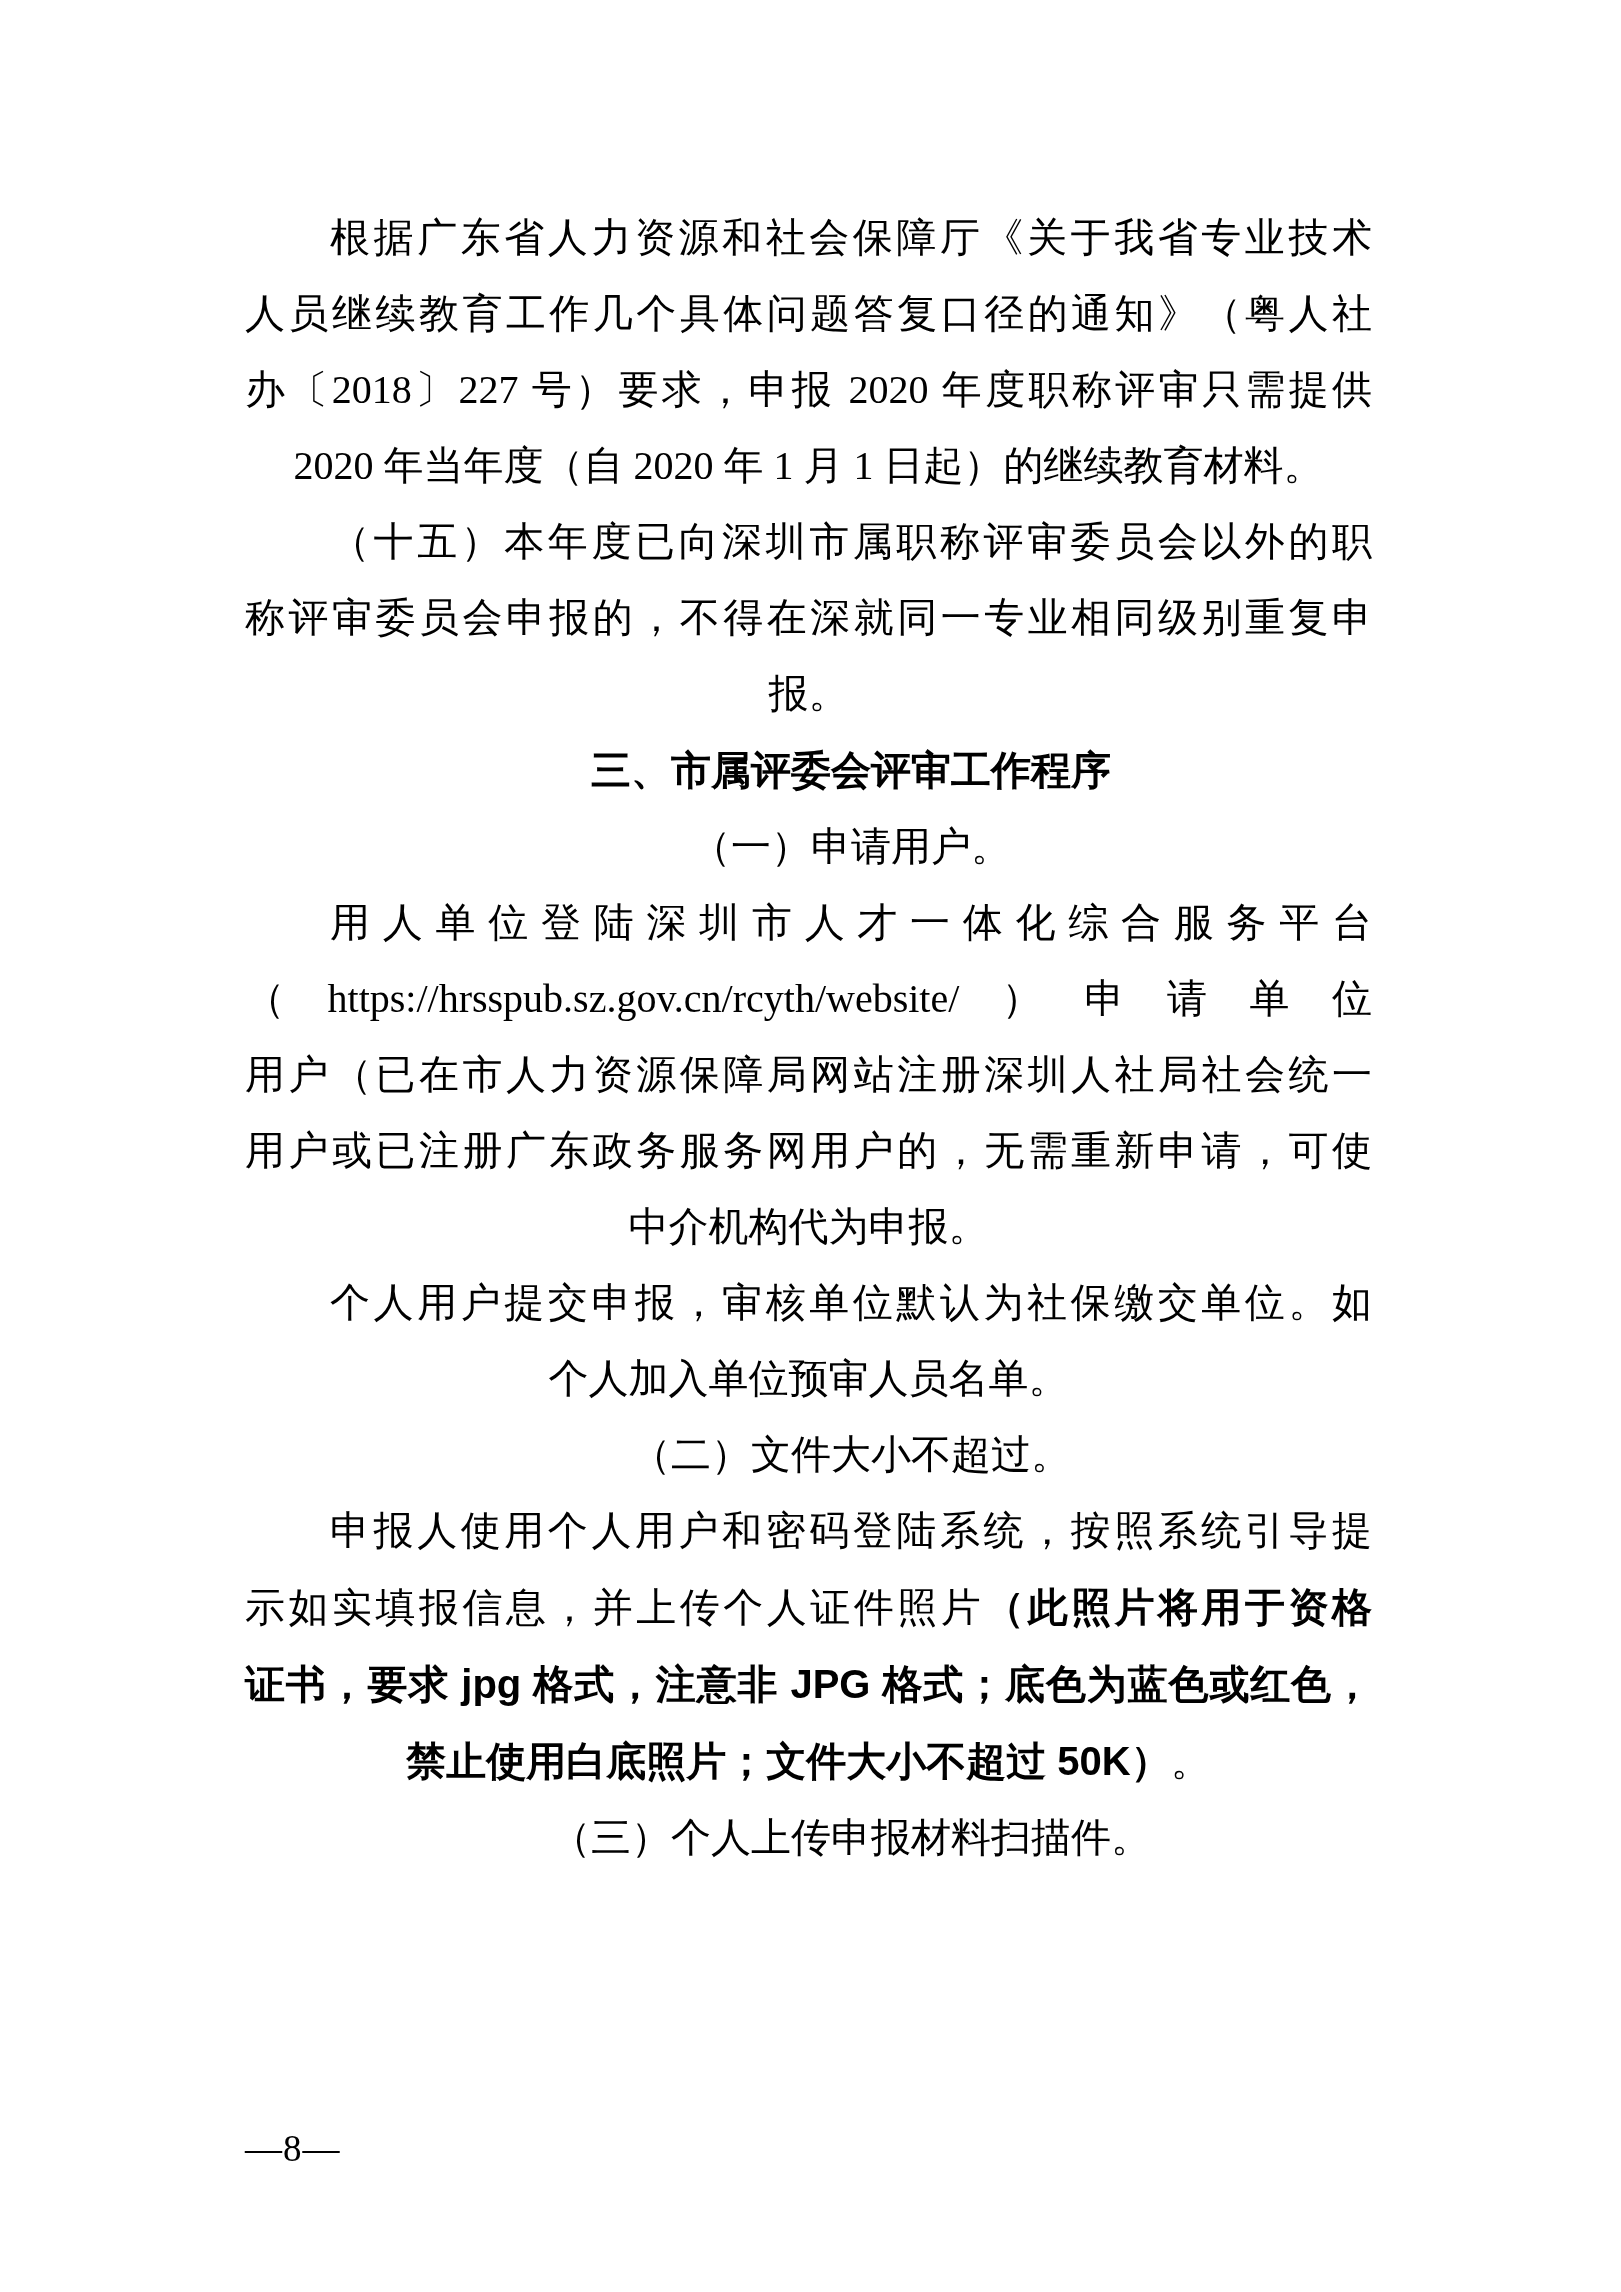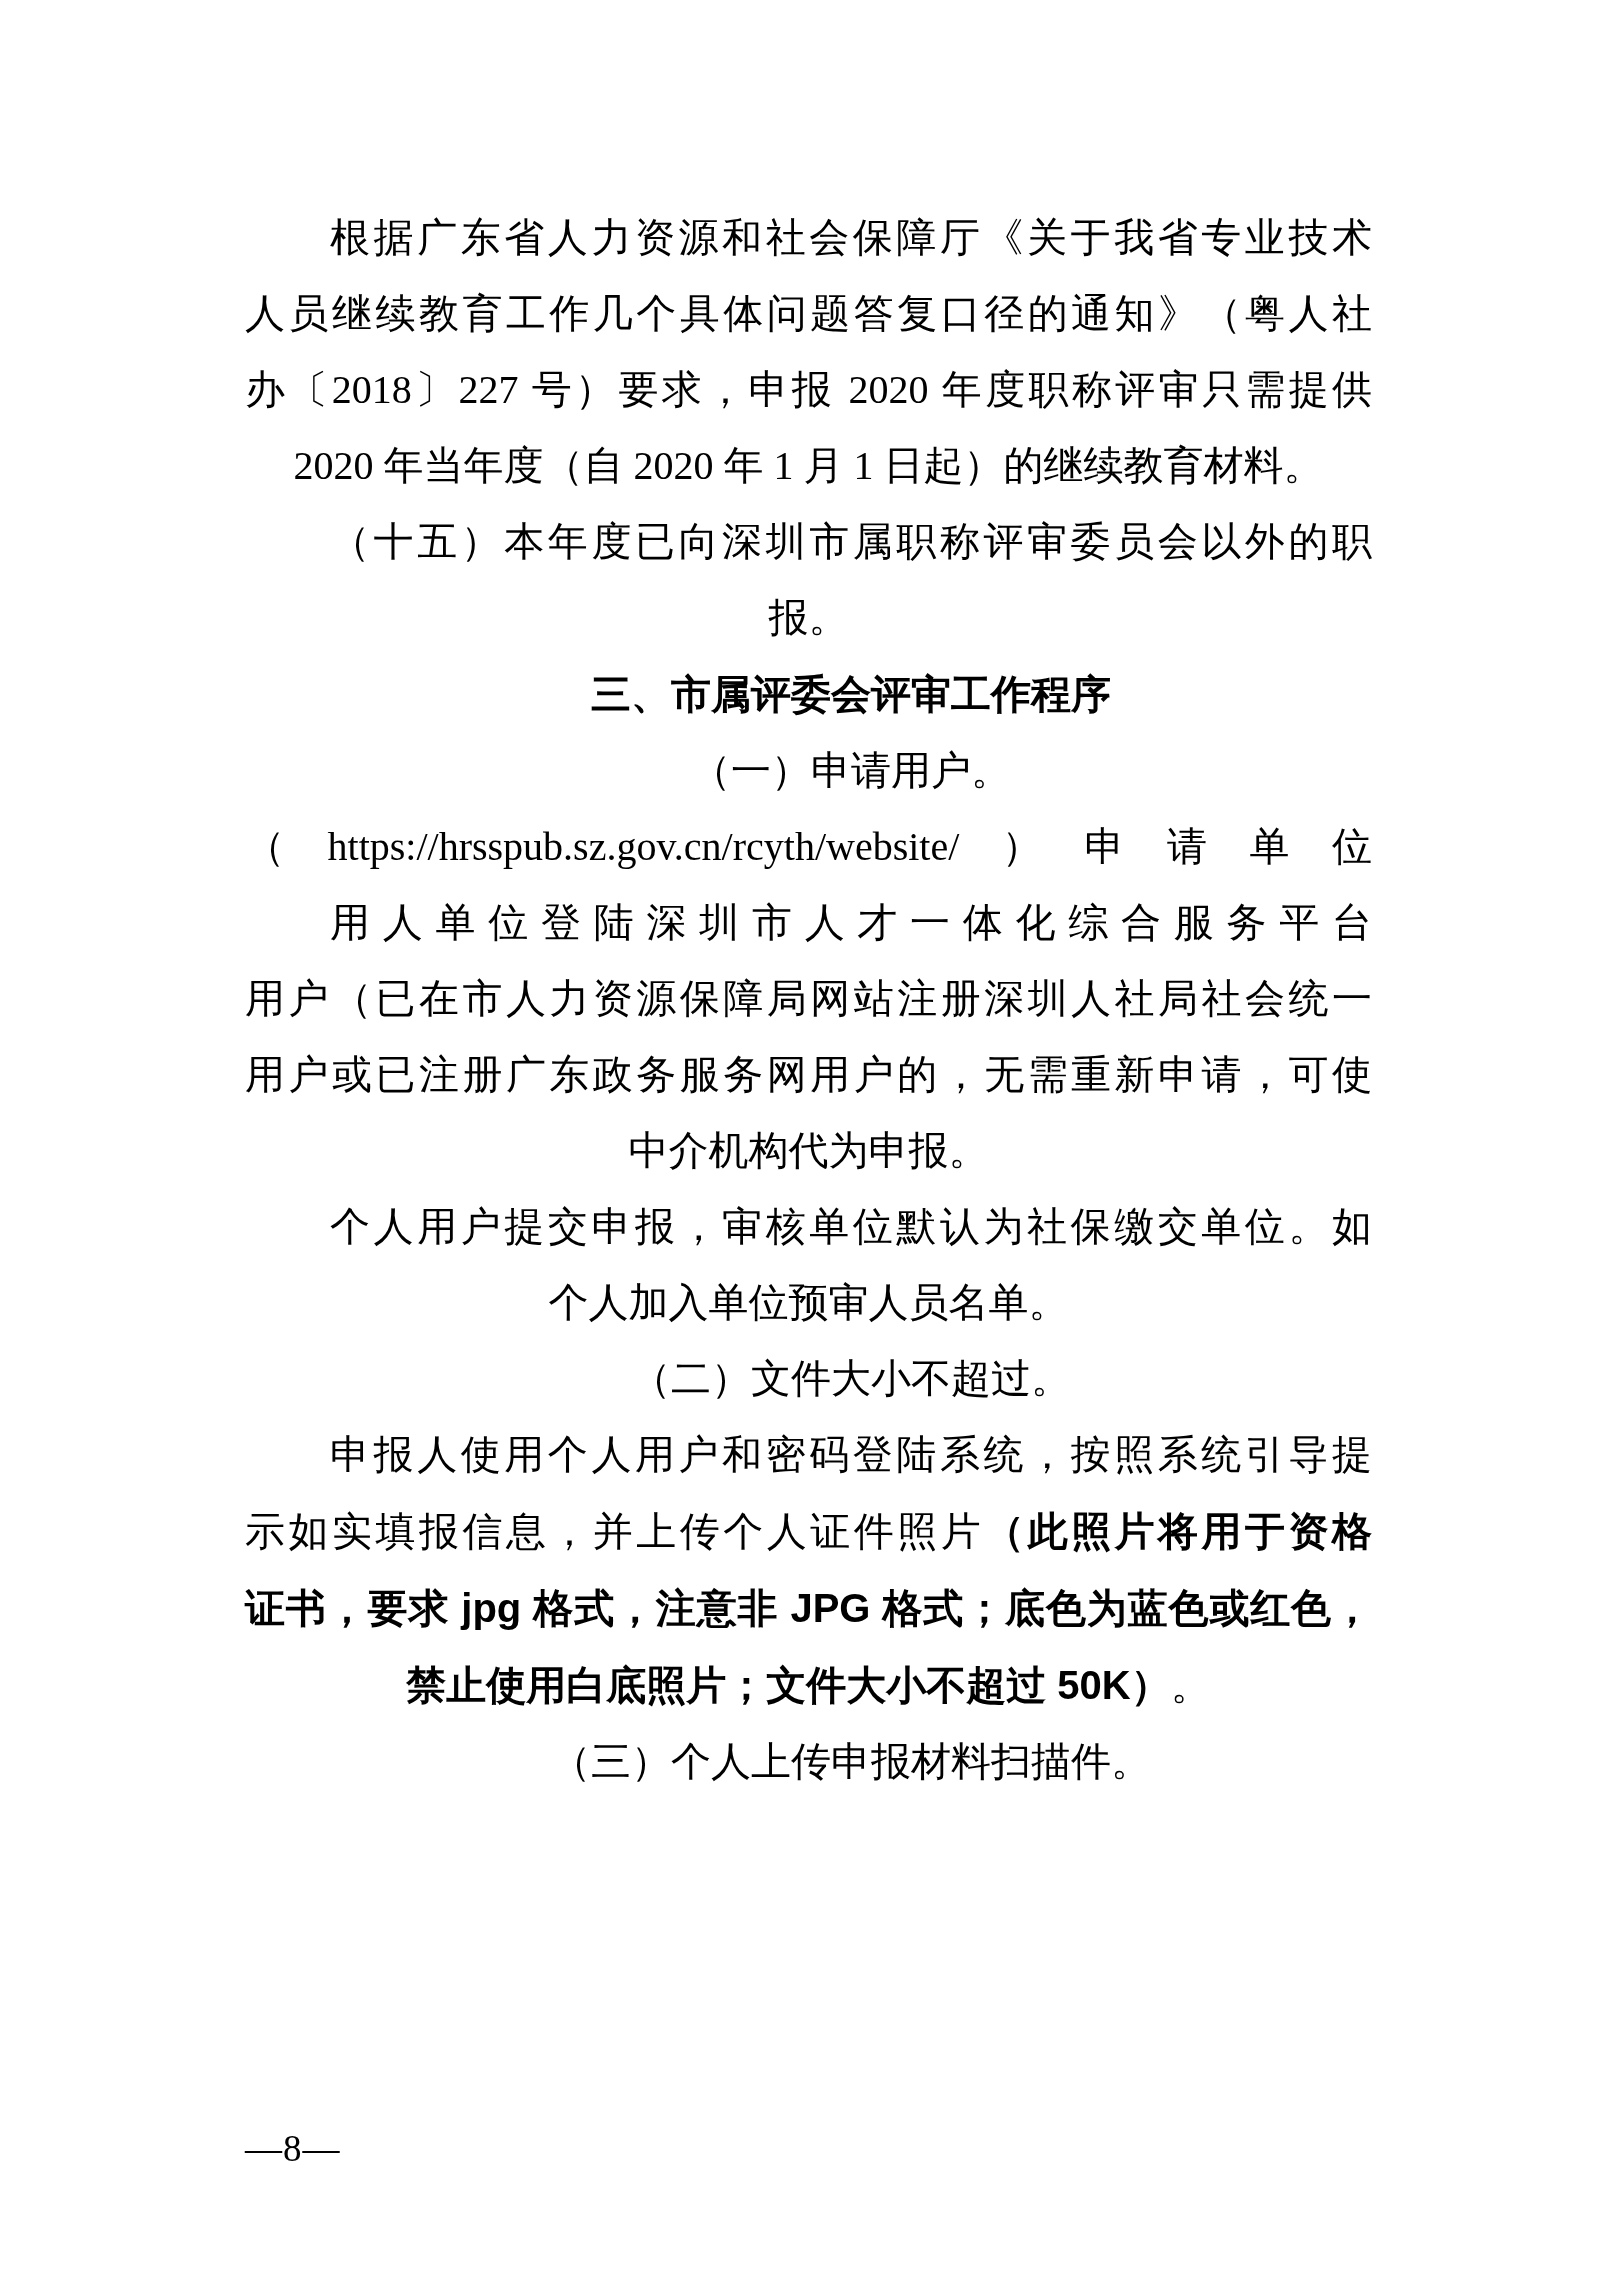--- a/index.html
+++ b/index.html
@@ -56,25 +56,26 @@
 </head>
 <body>
 
 <div class="page">
   <div class="doc">
       <div class="line indent just"><span>根据广东省人力资源和社会保障厅《关于我省专业技术</span></div>
       <div class="line just"><span>人员继续教育工作几个具体问题答复口径的通知》（粤人社</span></div>
       <div class="line just"><span>办〔2018〕227 号）要求，申报 2020 年度职称评审只需提供</span></div>
       <div class="line"><span>2020 年当年度（自 2020 年 1 月 1 日起）的继续教育材料。</span></div>
       <div class="line indent just"><span>（十五）本年度已向深圳市属职称评审委员会以外的职</span></div>
+      <div class="line just"><span>称评审委员会申报的，不得在深就同一专业相同级别重复申</span></div>
       <div class="line"><span>报。</span></div>
       <div class="line indent"><span class="seg-b">三、市属评委会评审工作程序</span></div>
       <div class="line indent"><span>（一）申请用户。</span></div>
+      <div class="line indent just"><span>用人单位登陆深圳市人才一体化综合服务平台</span></div>
       <div class="line just"><span>（https://hrsspub.sz.gov.cn/rcyth/website/）申请单位</span></div>
-      <div class="line indent just"><span>用人单位登陆深圳市人才一体化综合服务平台</span></div>
       <div class="line just"><span>用户（已在市人力资源保障局网站注册深圳人社局社会统一</span></div>
       <div class="line just"><span>用户或已注册广东政务服务网用户的，无需重新申请，可使</span></div>
       <div class="line"><span>中介机构代为申报。</span></div>
       <div class="line indent just"><span>个人用户提交申报，审核单位默认为社保缴交单位。如</span></div>
       <div class="line"><span>个人加入单位预审人员名单。</span></div>
       <div class="line indent"><span>（二）文件大小不超过。</span></div>
       <div class="line indent just"><span>申报人使用个人用户和密码登陆系统，按照系统引导提</span></div>
       <div class="line just"><span>示如实填报信息，并上传个人证件照片</span><span class="seg-b">（此照片将用于资格</span></div>
       <div class="line just"><span class="seg-b">证书，要求 jpg 格式，注意非 JPG 格式；底色为蓝色或红色，</span></div>
       <div class="line"><span class="seg-b">禁止使用白底照片；文件大小不超过 50K）</span><span>。</span></div>

